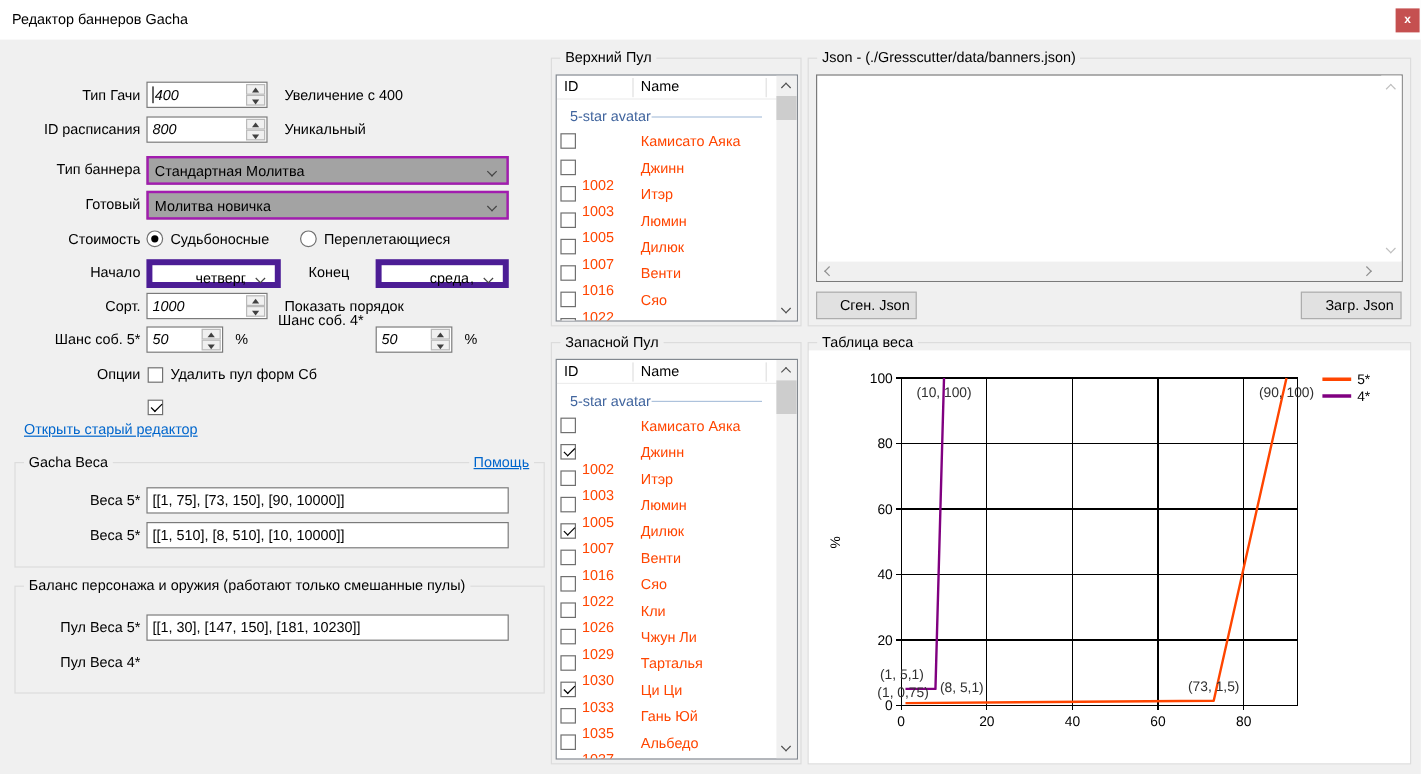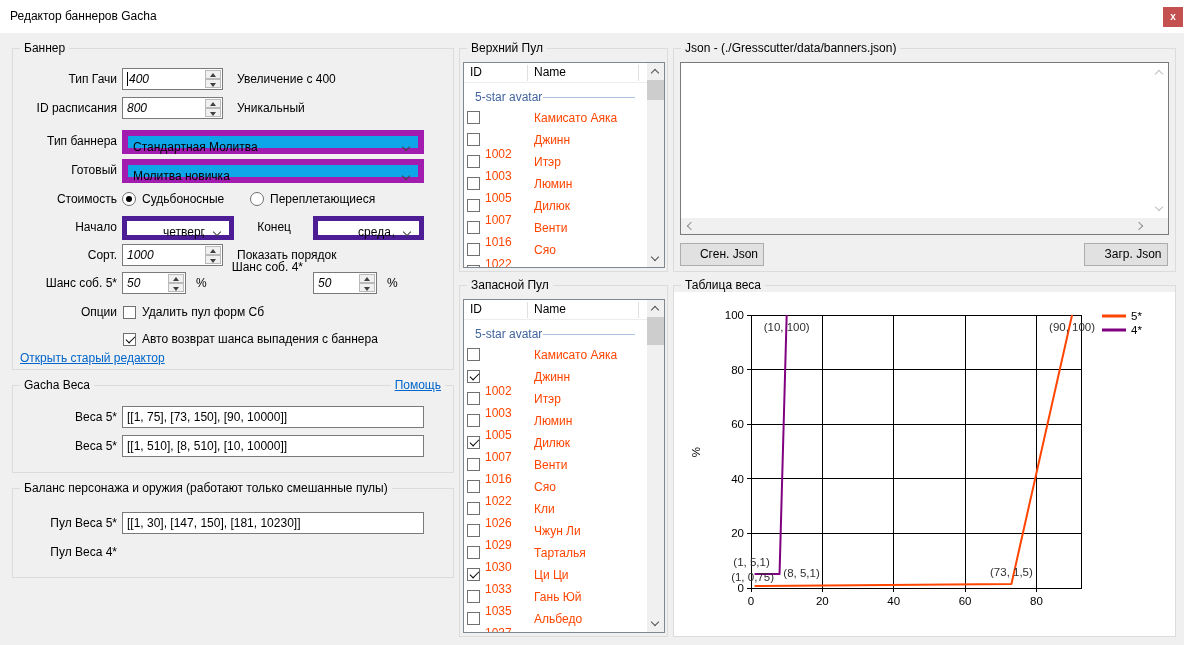--- a/index.html
+++ b/index.html
@@ -15,21 +15,21 @@
   .rlbl { text-align:right; }
   .inputbox { position:absolute; background:#fff; border:1px solid #7a7a7a; line-height:20px; padding-left:4px; white-space:nowrap; overflow:hidden; }
   .spin { position:absolute; background:#fff; border:1px solid #7a7a7a; }
   .spin .val { position:absolute; left:4px; top:0; line-height:20px;font-style:italic; }
   .spinbtns { position:absolute; right:1px; top:1px; width:16px; bottom:1px; }
   .spb { position:absolute; left:0; width:16px; height:50%; background:#f0f0f0; border:1px solid #bababa; }
   .spb.up { top:0; } .spb.dn { bottom:0; }
   .tri { position:absolute; left:4px; width:0; height:0; border-left:3px solid transparent; border-right:3px solid transparent; }
   .tri.up { top:2px; border-bottom:4px solid #404040; }
   .tri.dn { top:3px; border-top:4px solid #404040; }
-  .combo { position:absolute; border:6px solid #a21caf; background:#0ea5e9; line-height:22px; padding-left:5px; white-space:nowrap; }
+  .combo { position:absolute; border:2px solid #a21caf; background:#a3a3a3; line-height:22px; padding-left:5px; white-space:nowrap; }
   .combo.white { background:#fff; border:5px solid #4c1d95; text-align:center;padding-left:28px; }
   .chev { position:absolute; width:6px; height:6px; border-right:1px solid #444; border-bottom:1px solid #444; transform:rotate(45deg); }
   .combo .chev { right:9px; top:8px; }
   .cb { position:absolute; width:13px; height:13px; background:#fff; border:1px solid #707070; }
   .cb.checked::after { content:""; position:absolute; left:1.5px; top:2px; width:8px; height:4px; border-left:1.8px solid #000; border-bottom:1.8px solid #000; transform:rotate(-45deg); }
   .radio { position:absolute; width:14px; height:14px; background:#fff; border:1px solid #707070; border-radius:50%; }
   .radio.sel::after { content:""; position:absolute; left:3px; top:3px; width:6px; height:6px; background:#000; border-radius:50%; }
   .link { color:#0066cc; text-decoration:underline; white-space:nowrap; }
   .listbox { position:absolute; width:202px; background:#fff; border:1px solid #82888f; overflow:hidden; }
   .lv-h { position:absolute; top:0; line-height:19px; color:#000; }
@@ -64,23 +64,20 @@
 <body>
 
 <div class="window">
   <div class="titlebar">
     <span class="wtitle">Редактор баннеров Gacha</span>
     <div class="closebtn">
         <span>x</span>
       </div>
   </div>
 
-  <div class="groupbox" style="left:12px; top:48px; width:442px; height:322px;">
-    <span class="gb-label">Баннер</span>
-  </div>
   <div class="lbl rlbl" style="left:20px; top:68px; width:97px;">Тип Гачи</div>
   <div class="spin" style="left:122px; top:68px; width:101px; height:22px;">
     <span class="caret" style="left:4px; top:3px;"></span>
     <span class="val" style="left:6px;">400</span>
     <span class="spinbtns">
         <span class="spb up">
           <i class="tri up"></i>
         </span>
         <span class="spb dn">
           <i class="tri dn"></i>
@@ -173,21 +170,20 @@
         </span>
       </span>
   </div>
   <div class="lbl" style="left:387px; top:272px;">%</div>
 
   <div class="lbl rlbl" style="left:20px; top:301px; width:97px;">Опции</div>
   <span class="cb" style="left:123px; top:306px;"></span>
   <div class="lbl" style="left:142px; top:301px;">Удалить пул форм Сб</div>
 
   <span class="cb checked" style="left:123px; top:333px;"></span>
-  <div class="lbl" style="left:142px; top:328px;">Авто возврат шанса выпадения с баннера</div>
 
   <div class="lbl link" style="left:20px; top:347px;">Открыть старый редактор</div>
 
   <div class="groupbox" style="left:12px; top:385px; width:442px; height:88px;">
     <span class="gb-label">Gacha Веса</span>
     <span class="gb-label link" style="left:auto; right:8px;text-align:center;">Помощь</span>
   </div>
   <div class="lbl rlbl" style="left:20px; top:406px; width:97px;">Веса 5*</div>
   <div class="inputbox" style="left:122px; top:406px; width:302px; height:22px;">[[1, 75], [73, 150], [90, 10000]]</div>
   <div class="lbl rlbl" style="left:20px; top:435px; width:97px;">Веса 5*</div>

